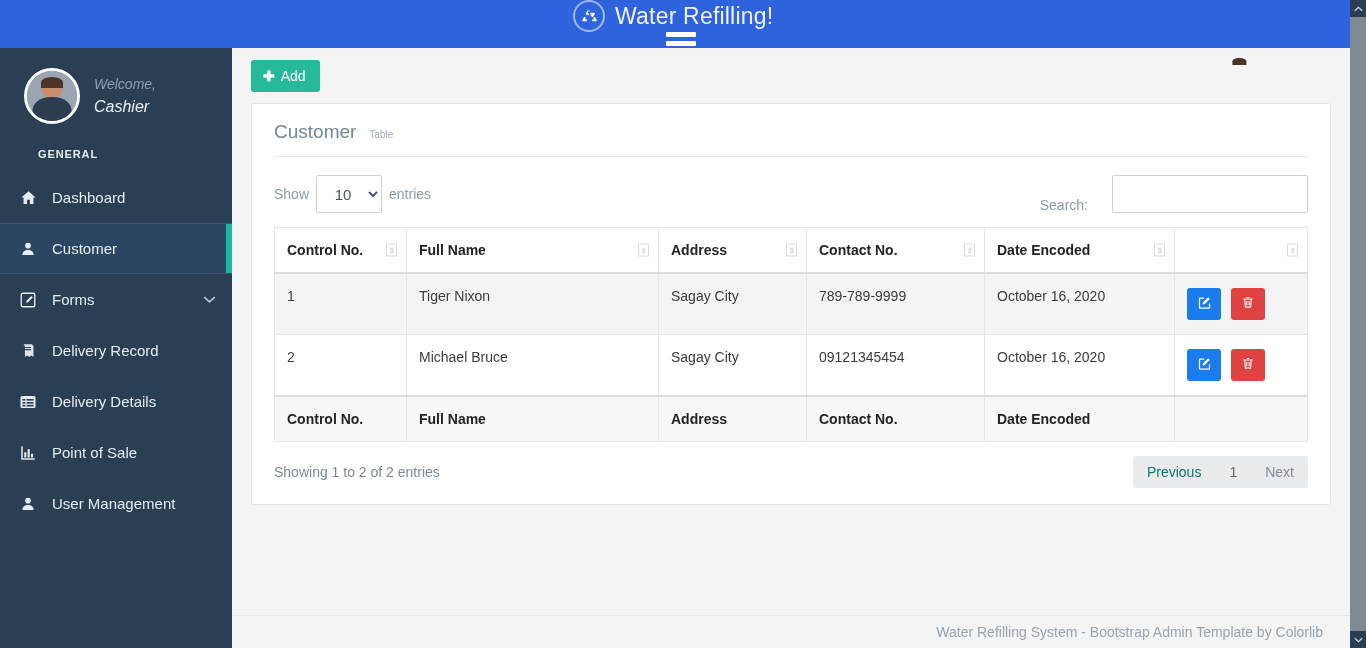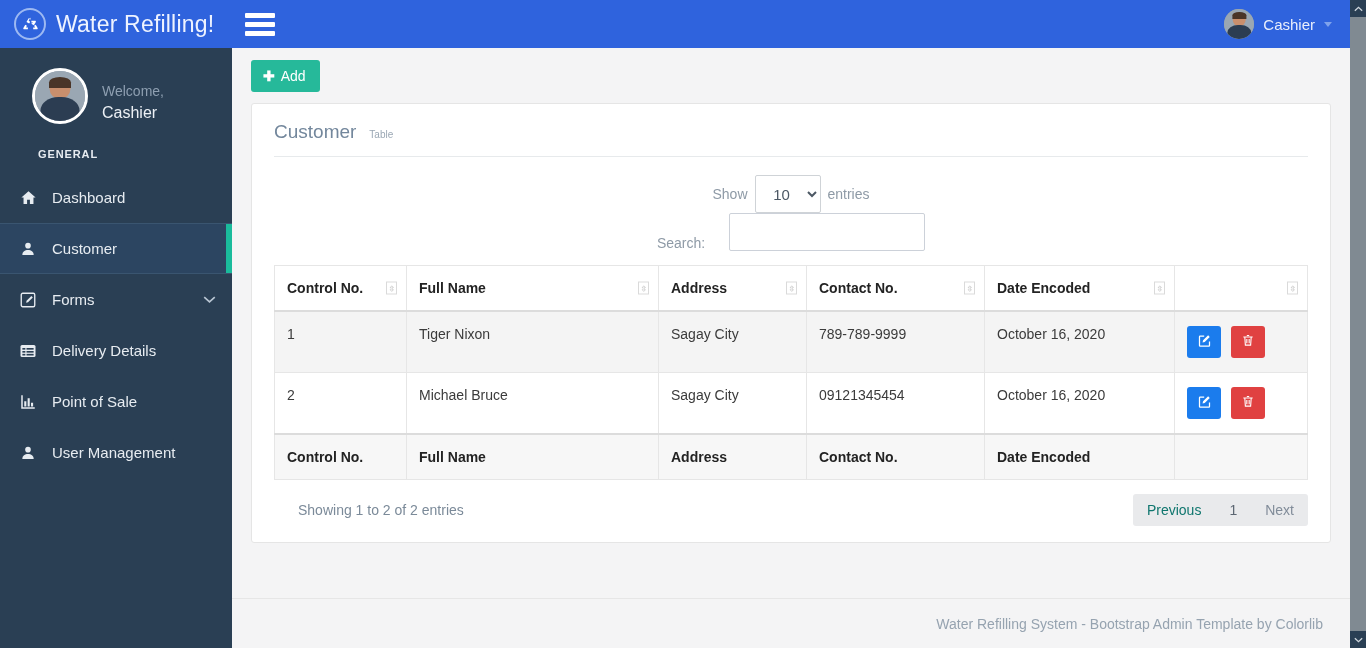--- a/index.html
+++ b/index.html
@@ -10,21 +10,21 @@
     font-family: "Liberation Sans", sans-serif;
     background: #f4f4f5;
   }
   #app { position: relative; width: 1366px; height: 648px; overflow: hidden; }
 
   
   .topnav {
     position: absolute; top: 0; left: 0;
     width: 1350px; height: 48px;
     background: #2f63dd;
-    display: flex; align-items: center;
+    display: flex; align-items: center; flex-direction: column;
   }
   .brand {
     width: 232px; height: 48px;
     display: flex; align-items: center; gap: 10px;
     padding-left: 14px;
     background: #2f63dd;
   }
   .brand-logo {
     width: 32px; height: 32px; border-radius: 50%;
     border: 2px solid #9db9f2;
@@ -61,22 +61,23 @@
   }
 
   
   .sidebar {
     position: absolute; top: 48px; left: 0;
     width: 232px; height: 600px;
     background: #2a3f54;
     overflow: hidden;
   }
   .profile {
-    display: flex; align-items: flex-end; gap: 14px;
-    padding: 20px 0 18px 32px;
+    display: flex; align-items: center; gap: 14px;
+    padding: 20px 0 18px 24px;
+    font-style: italic;
   }
   .profile-pic {
     width: 56px; height: 56px; border-radius: 50%;
     border: 3px solid #ffffff; background: #8b99a8;
     overflow: hidden; position: relative; flex: none;
   }
   .profile-text { line-height: 1.45; }
   .profile-welcome { color: #8e9fb1; font-size: 14px; }
   .profile-name { color: #ecf0f5; font-size: 16px; }
 
@@ -138,21 +139,20 @@
   .panel-title { font-size: 19px; color: #73879c; font-weight: 400; }
   .panel-sub { font-size: 10px; color: #9aa7b4; }
   .panel-divider {
     margin: 13px 22px 0 22px; height: 1px; background: #e7eaec;
   }
   .panel-body { padding: 14px 22px 16px 22px; }
 
   .table-top {
     display: flex; align-items: center; justify-content: space-between;
     padding: 4px 0 14px 0;
-    flex-direction: column;
   }
   .dt-length { display: flex; align-items: center; gap: 7px; font-size: 14px; color: #8e9aa6; }
   .dt-length select {
     font-family: inherit; font-size: 15px; color: #4c5864;
     padding: 6px 6px; height: 38px; width: 66px;
     border: 1px solid #cfd3d7; background: #ffffff;
     border-radius: 2px; text-align: center;
   }
   .dt-filter { display: flex; align-items: flex-end; gap: 24px; font-size: 14px; color: #8e9aa6; }
   .dt-filter input {
@@ -200,36 +200,35 @@
     width: 34px; height: 32px; border: none; border-radius: 3px;
     color: #ffffff; font-size: 15px; cursor: pointer; margin-right: 6px;
     font-family: inherit; vertical-align: middle;
   }
   .btn-edit { background: #1b7ced; }
   .btn-del { background: #e04141; margin-right: 0; }
 
   .table-bottom {
     display: flex; align-items: center; justify-content: space-between;
     padding: 14px 0 0 0;
-    margin-left: 24px;
   }
   .dt-info { font-size: 14px; color: #7b8a99; }
   .dt-paginate {
     display: inline-flex; background: #e9eaec; border-radius: 3px;
     overflow: hidden;
   }
   .dt-paginate .pg {
     padding: 8px 14px; font-size: 14px; color: #818c99; cursor: pointer;
   }
   .dt-paginate .pg.current { color: #5c6672; }
   .dt-paginate .pg.disabled { color: #0f766e; }
 
   .footer {
     position: absolute; bottom: 0; left: 232px;
-    width: 1118px; height: 50px;
+    width: 1118px; height: 33px;
     background: #f4f4f5;
     border-top: 1px solid #e6e6e6;
     display: flex; align-items: center; justify-content: flex-end;
     padding-right: 27px;
     color: #96a3b0; font-size: 14px;
   }
 
   
   .scrollbar {
     position: absolute; top: 0; right: 0; width: 16px; height: 648px;
@@ -338,20 +337,29 @@
           </svg>
       </span>
       <span>Forms</span>
       <span class="nav-chev">
         <svg width="13" height="9" viewBox="0 0 16 10" fill="none" stroke="#b9c6d3" stroke-width="2">
             <path d="M1.5 2l6.5 6 6.5-6"></path>
           </svg>
       </span>
     </div>
 
+    <div class="nav-item">
+      <span class="ic">
+        <svg width="17" height="17" viewBox="0 0 24 24" fill="#e7ecf1">
+            <path d="M5 3h12l2 3v15l-3-2-3 2-3-2-3 2V6z" opacity=".95"></path>
+            <path d="M7.5 7h8v1.5h-8zM7.5 10h8v1.5h-8z" fill="#2a3f54"></path>
+          </svg>
+      </span>
+      <span>Delivery Record</span>
+    </div>
 
     <div class="nav-item">
       <span class="ic">
         <svg width="18" height="18" viewBox="0 0 24 24" fill="#e7ecf1">
             <rect x="2" y="4" width="20" height="16" rx="2"></rect>
             <rect x="4.5" y="8" width="4" height="2.2" fill="#2a3f54"></rect>
             <rect x="10" y="8" width="9.5" height="2.2" fill="#2a3f54"></rect>
             <rect x="4.5" y="12" width="4" height="2.2" fill="#2a3f54"></rect>
             <rect x="10" y="12" width="9.5" height="2.2" fill="#2a3f54"></rect>
             <rect x="4.5" y="15.8" width="4" height="2.2" fill="#2a3f54"></rect>

